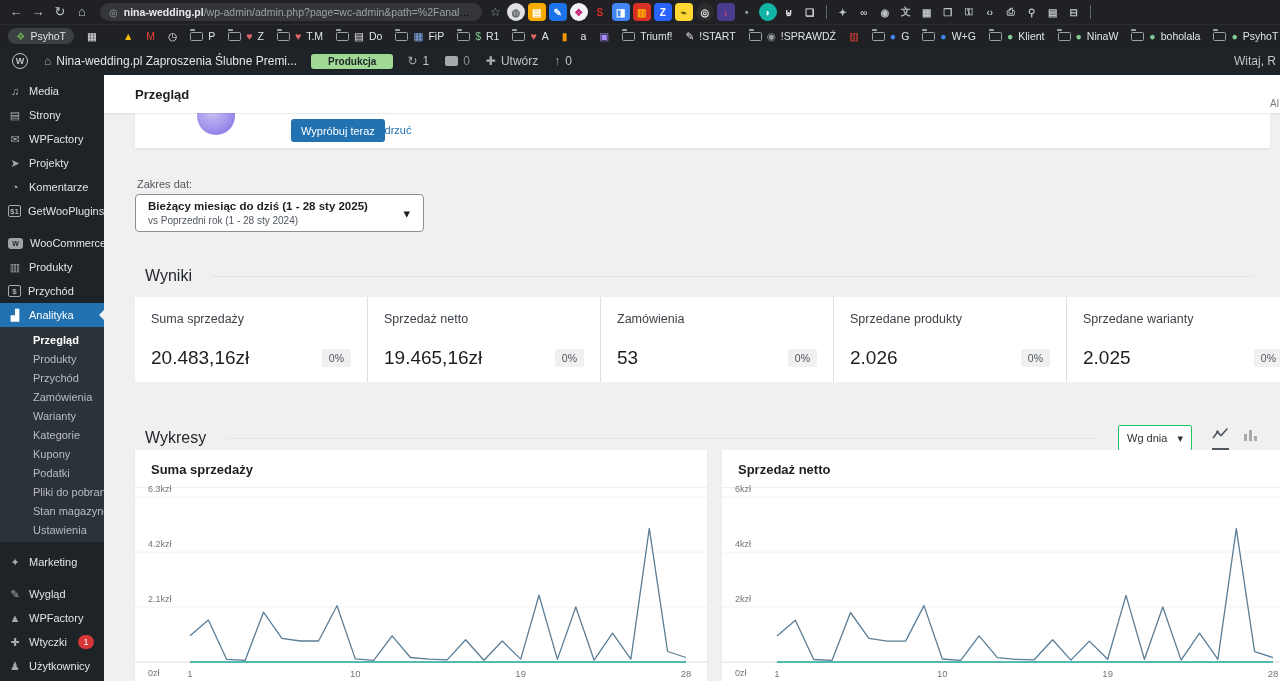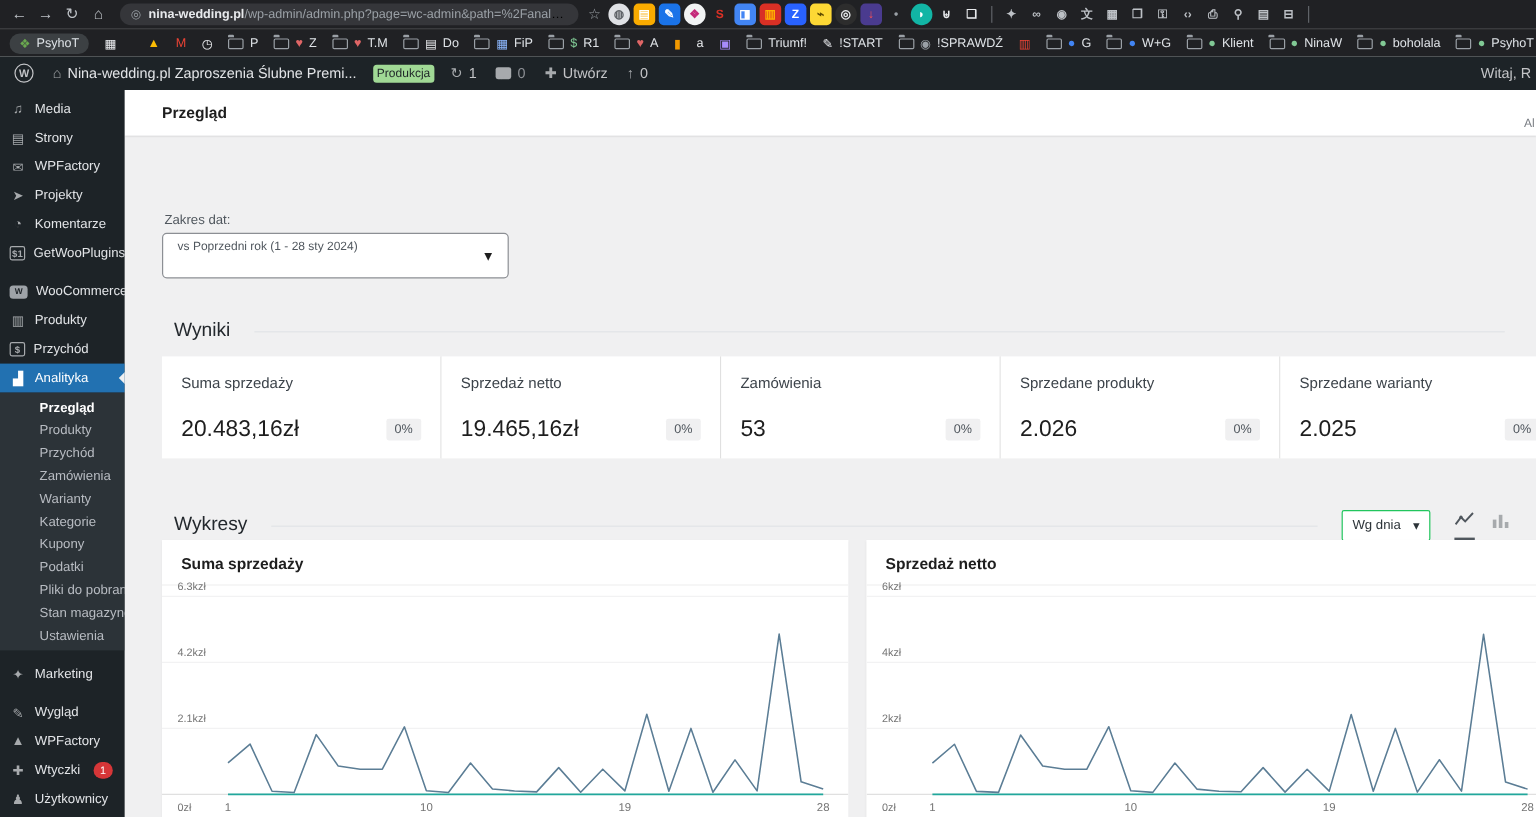--- a/index.html
+++ b/index.html
@@ -35,21 +35,21 @@
   .folder-ic::before { content:""; position:absolute; top:-3.4px; left:-1.2px; width:5px; height:2px;
     background:#9aa0a6; border-radius:1px 1px 0 0; }
   .bm-sep { width:1px; height:14px; background:#5f6368; }
   
   .admin-bar { position:absolute; left:0; top:47px; width:1280px; height:28px; background:#1d2327;
     display:flex; align-items:center; color:#c3c4c7; font-size:12px; padding:0 4px; }
   .ab-item { display:flex; align-items:center; gap:5px; padding:0 8px; height:28px; cursor:pointer; }
   .wp-logo { width:16px; height:16px; border:1.5px solid #c3c4c7; border-radius:50%; display:flex;
     align-items:center; justify-content:center; font-size:9px; font-weight:bold; color:#c3c4c7; }
   .ab-site { color:#e2e4e7; }
-  .env-badge { background:#a0d995; color:#1d2327; font-size:10px; font-weight:normal; padding:2px 3px;
+  .env-badge { background:#a0d995; color:#1d2327; font-size:10px; font-weight:bold; padding:2px 17px;
     border-radius:3px; margin:0 6px; cursor:default; }
   .ab-ic { color:#a7aaad; font-size:12px; }
   .bubble { width:13px; height:10px; background:#a7aaad; border-radius:2px; position:relative; }
   .bubble::after { content:""; position:absolute; left:2px; bottom:-3px; border:3px solid transparent; border-top-color:#a7aaad; }
   .ab-dim { color:#8c8f94; }
   .ab-right { margin-left:auto; padding-right:0; color:#c3c4c7; white-space:nowrap; }
   
   .sidebar { position:absolute; left:0; top:75px; width:104px; height:606px; background:#1d2327;
     color:#e2e4e7; font-size:11px; padding-top:4px; overflow:hidden; }
   .sb-item { height:24px; display:flex; align-items:center; gap:7px; padding-left:8px; position:relative;
@@ -411,23 +411,29 @@
       <div class="sb-item"></div>
     </div>
   </div>
 
 <div class="main">
   <div class="page-header">
     <span class="page-title">Przegląd</span>
     <span class="header-cut">Al</span>
   </div>
 
+  <div class="banner">
+    <span class="banner-avatar"></span>
+    <button class="banner-cta">Wypróbuj teraz</button>
+    <span class="banner-dismiss">Odrzuć</span>
+  </div>
 
   <div class="date-label">Zakres dat:</div>
   <div class="date-select">
+    <div class="ds-main">Bieżący miesiąc do dziś (1 - 28 sty 2025)</div>
     <div class="ds-sub">vs Poprzedni rok (1 - 28 sty 2024)</div>
     <span class="ds-chevron">▾</span>
   </div>
 
   <div class="section-head sh-wyniki">
     <span class="sec-title">Wyniki</span>
     <span class="sec-rule"></span>
     <span class="kebab">⋮</span>
   </div>
 

